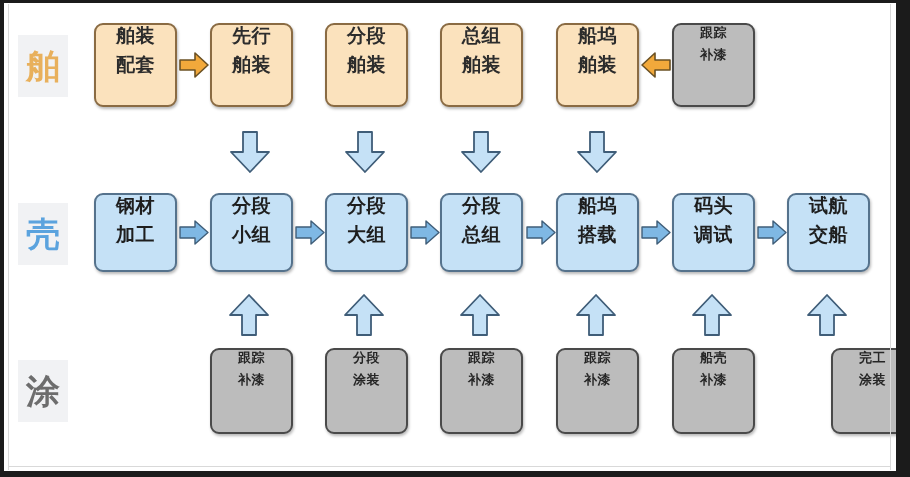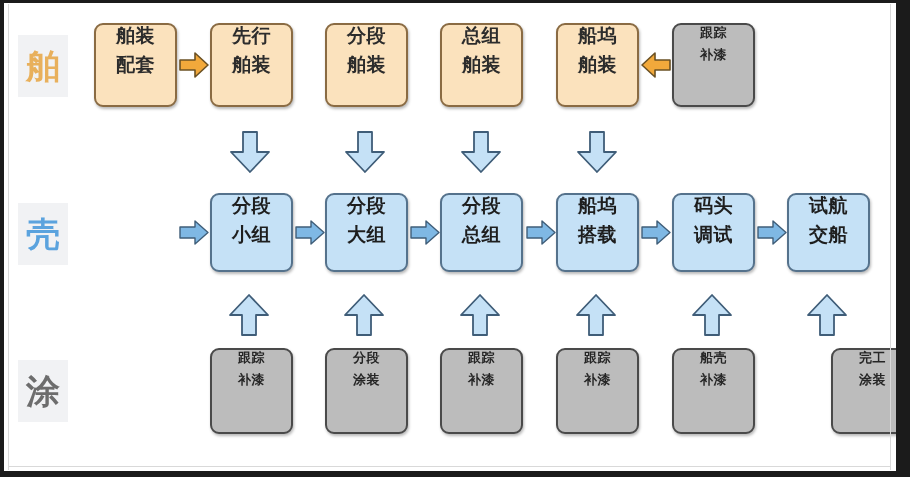--- a/index.html
+++ b/index.html
@@ -180,20 +180,24 @@
     </svg>
   </div>
   <div class="arrow" style="left:575px; top:130px;">
     <svg width="44" height="44" viewBox="0 0 44 44">
       <path d="M15,2 L29,2 L29,22 L41,22 L22,42 L3,22 L15,22 Z" fill="#C5E1F6" stroke="#3f5d78" stroke-width="1.8" stroke-linejoin="round"></path>
     </svg>
   </div>
 
   <div class="row-label lbl-hull" style="left:18px; top:203px;">壳</div>
 
+  <div class="node hull" style="left:94px;  top:193px; width:83px; height:79px;">
+    <span>钢材</span>
+    <span>加工</span>
+  </div>
 
   <div class="node hull" style="left:210px; top:193px; width:83px; height:79px;">
     <span>分段</span>
     <span>小组</span>
   </div>
 
   <div class="node hull" style="left:325px; top:193px; width:83px; height:79px;">
     <span>分段</span>
     <span>大组</span>
   </div>

